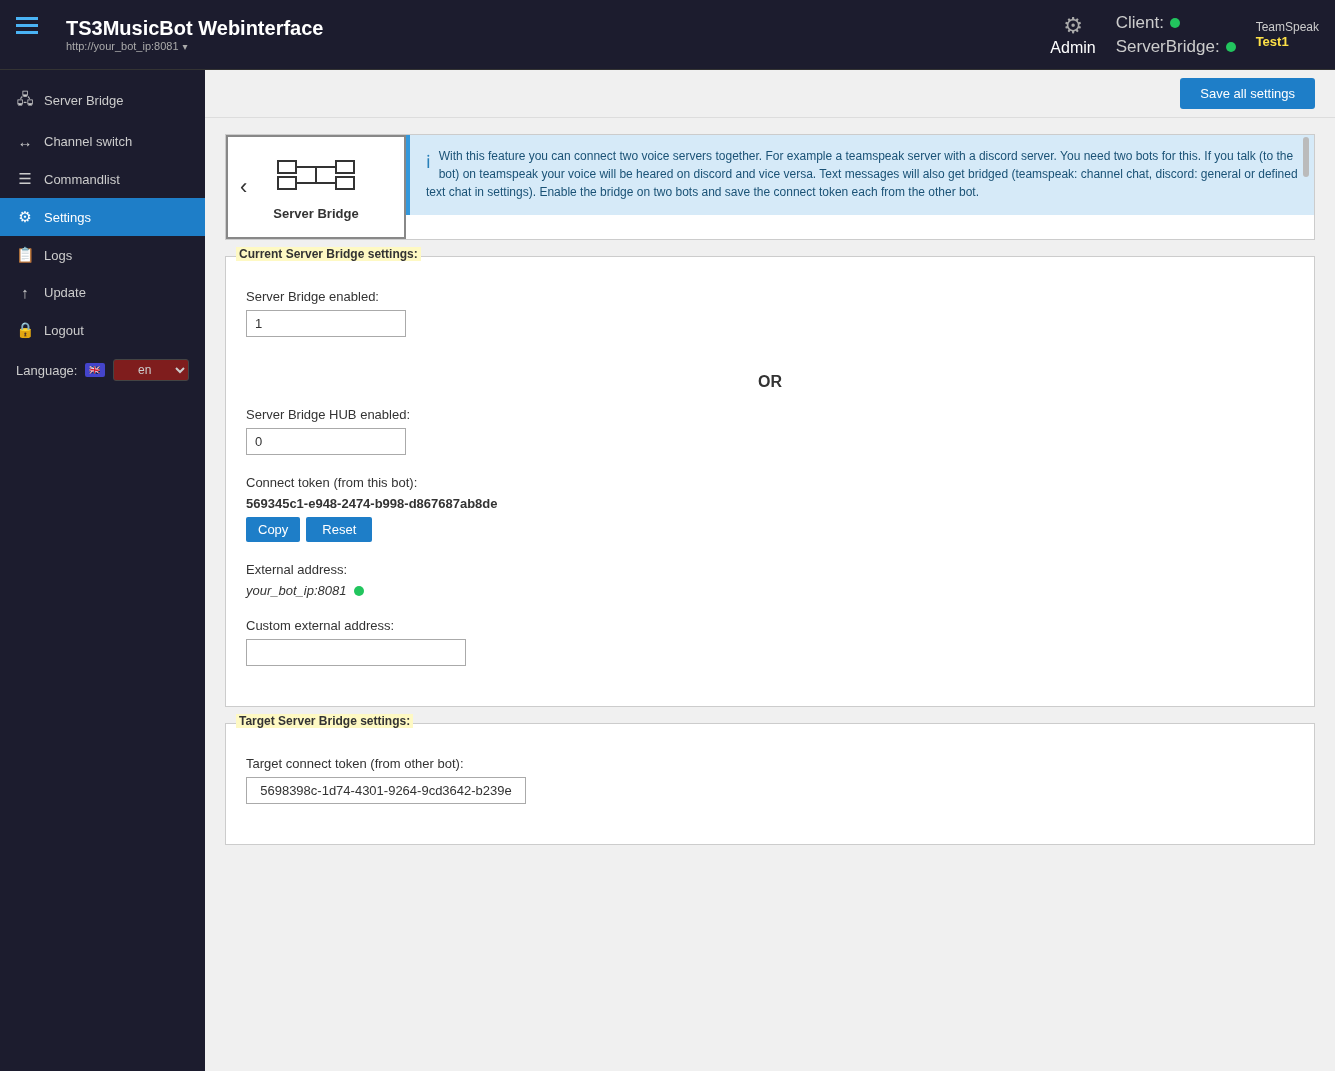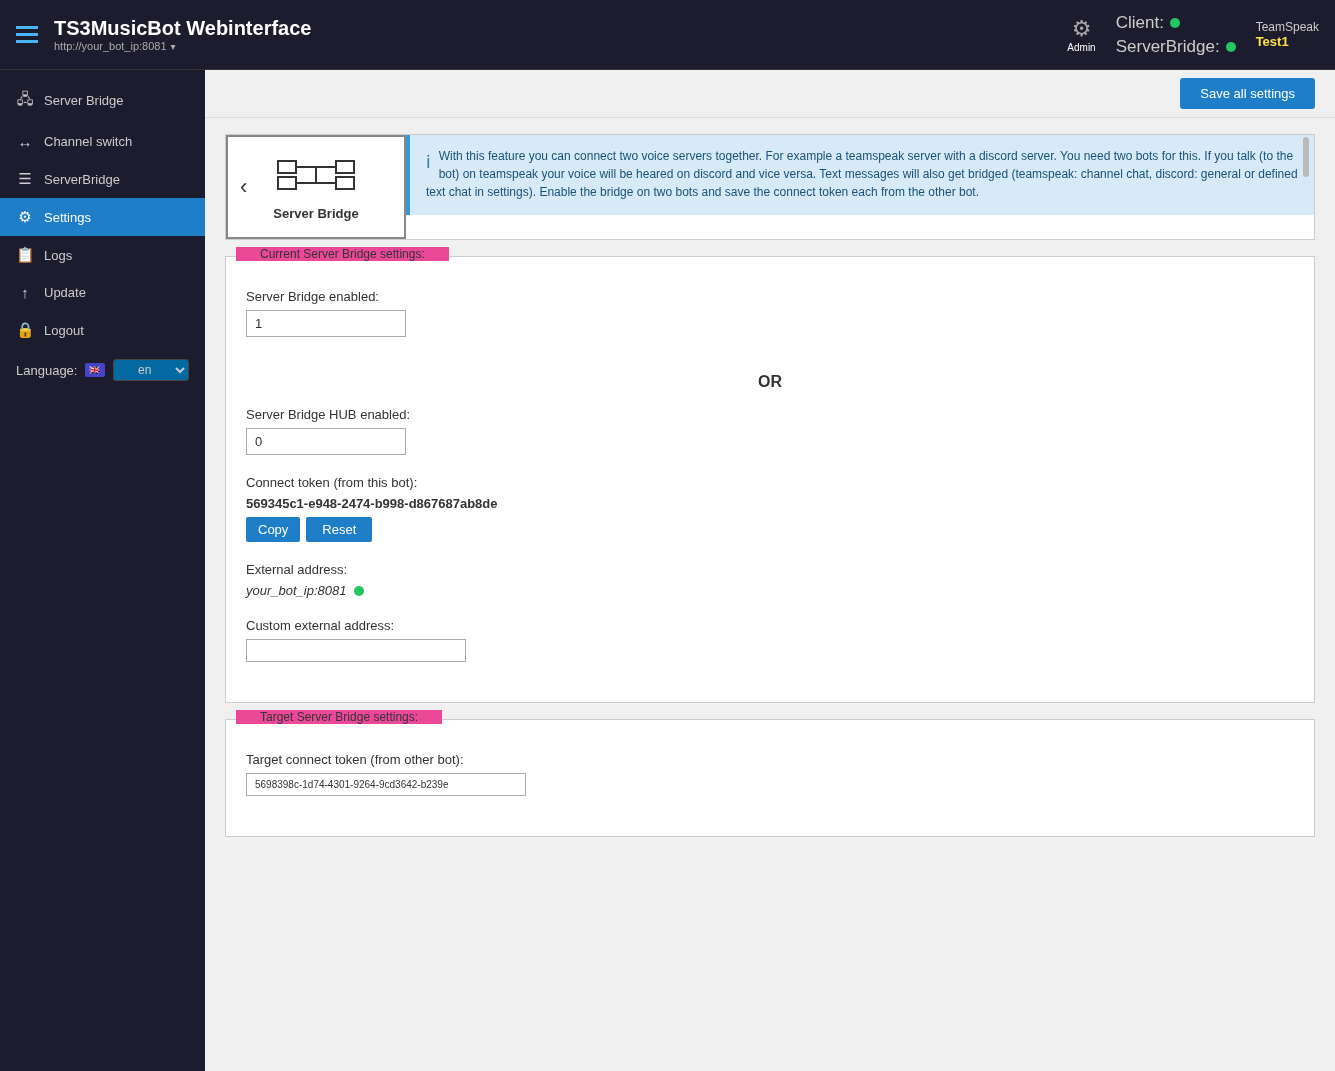--- a/index.html
+++ b/index.html
@@ -10,42 +10,41 @@
       background: #1c1c2e;
       border-bottom: 1px solid #333;
       display: flex;
       align-items: center;
       padding: 0 16px;
       height: 70px;
       flex-shrink: 0;
     }
     .header-logo {
       display: flex;
-      align-items: center;
-      gap: 16px;
+      gap: 28px;
       flex: 1;
     }
     .hamburger-icon {
       display: flex; flex-direction: column; gap: 4px; cursor: pointer;
     }
     .hamburger-icon span {
       display: block; width: 22px; height: 3px; background: #4ab3f4;
     }
     .header-title-block { display: flex; flex-direction: column; }
     .header-title { color: #fff; font-size: 20px; font-weight: bold; }
     .header-subtitle { color: #aaa; font-size: 11px; display: flex; align-items: center; gap: 4px; cursor: pointer; }
     .dropdown-arrow { font-size: 10px; color: #aaa; }
     .header-right {
       display: flex; align-items: center; gap: 20px;
     }
     .admin-section {
       display: flex; flex-direction: column; align-items: center; cursor: pointer;
     }
     .admin-gear { font-size: 22px; color: #aaa; }
-    .admin-label { color: #fff; font-size: 10px; }
+    .admin-label { color: #fff; font-size: 16px; }
     .status-section { display: flex; flex-direction: column; gap: 4px; }
     .status-row { display: flex; align-items: center; gap: 6px; font-size: 17px; color: #ccc; }
     .status-dot { width: 10px; height: 10px; border-radius: 50%; background: #22c55e; display: inline-block; }
     .ts-section { display: flex; flex-direction: column; align-items: flex-start; }
     .ts-label { font-size: 12px; color: #ccc; }
     .ts-value { font-size: 13px; color: #fde047; font-weight: bold; }
 
     
     .layout { display: flex; flex: 1; overflow: hidden; }
 
@@ -68,21 +67,21 @@
     }
     .sidebar-item.active { background: #1e7ec8; color: #fff; }
     .sidebar-icon { font-size: 15px; width: 18px; text-align: center; }
     .sidebar-label { }
     .language-row {
       display: flex; align-items: center; gap: 8px;
       padding: 10px 16px; color: #ccc; font-size: 13px;
     }
     .lang-flag { background: #4444cc; width: 22px; height: 14px; display: inline-block; border-radius: 2px; font-size: 9px; color: white; text-align: center; line-height: 14px; }
     .lang-select {
-      background: #0369a1; border: 1px solid #444; color: #ccc; font-size: 12px; padding: 2px 20px; border-radius: 3px;
+      background: #7f1d1d; border: 1px solid #444; color: #ccc; font-size: 12px; padding: 2px 20px; border-radius: 3px;
     }
 
     
     .main-content {
       flex: 1;
       background: #f0f0f0;
       overflow-y: auto;
       position: relative;
     }
     .save-bar {
@@ -152,44 +151,46 @@
       border: 1px solid #ccc;
       background: #fff;
       padding: 16px 20px 20px;
       margin-bottom: 16px;
       position: relative;
     }
     .fieldset-legend {
       position: absolute;
       top: -10px;
       left: 10px;
-      background: #ec4899;
-      padding: 0 24px;
+      background: #fef9c3;
+      padding: 0 3px;
       font-size: 12px;
       color: #333;
+      font-weight: bold;
     }
 
     .form-row { display: flex; align-items: flex-start; gap: 16px; margin-bottom: 20px; flex-wrap: wrap; flex-direction: column; }
     .form-group { display: flex; flex-direction: column; gap: 6px; }
     .form-label { font-size: 13px; color: #333; font-weight: normal; }
     .form-input {
       border: 1px solid #aaa;
       padding: 5px 8px;
       font-size: 13px;
       width: 160px;
       background: #fff;
       color: #333;
     }
     .form-input-wide {
       border: 1px solid #aaa;
       padding: 5px 8px;
-      font-size: 10px;
+      font-size: 13px;
       width: 220px;
       background: #fff;
       color: #333;
+      text-align: center;
     }
     .or-label {
       align-self: center;
       font-size: 16px;
       font-weight: bold;
       color: #333;
       margin-top: 20px;
     }
     .token-value { color: #333; font-size: 13px; font-weight: bold; }
     .token-buttons { display: flex; gap: 6px; }
@@ -264,21 +265,21 @@
     <div class="sidebar-item">
       <span class="sidebar-icon">🖧</span>
       <span class="sidebar-label">Server Bridge</span>
     </div>
     <div class="sidebar-item">
       <span class="sidebar-icon">↔</span>
       <span class="sidebar-label">Channel switch</span>
     </div>
     <div class="sidebar-item">
       <span class="sidebar-icon">☰</span>
-      <span class="sidebar-label">ServerBridge</span>
+      <span class="sidebar-label">Commandlist</span>
     </div>
     <div class="sidebar-item active">
       <span class="sidebar-icon">⚙</span>
       <span class="sidebar-label">Settings</span>
     </div>
     <div class="sidebar-item">
       <span class="sidebar-icon">📋</span>
       <span class="sidebar-label">Logs</span>
     </div>
     <div class="sidebar-item">

